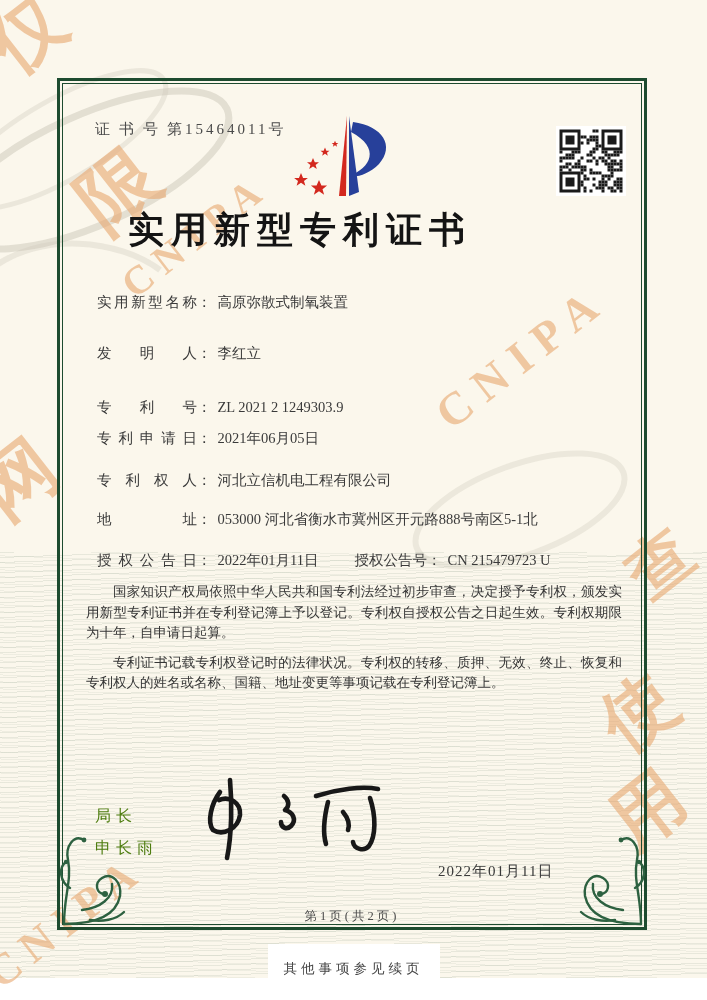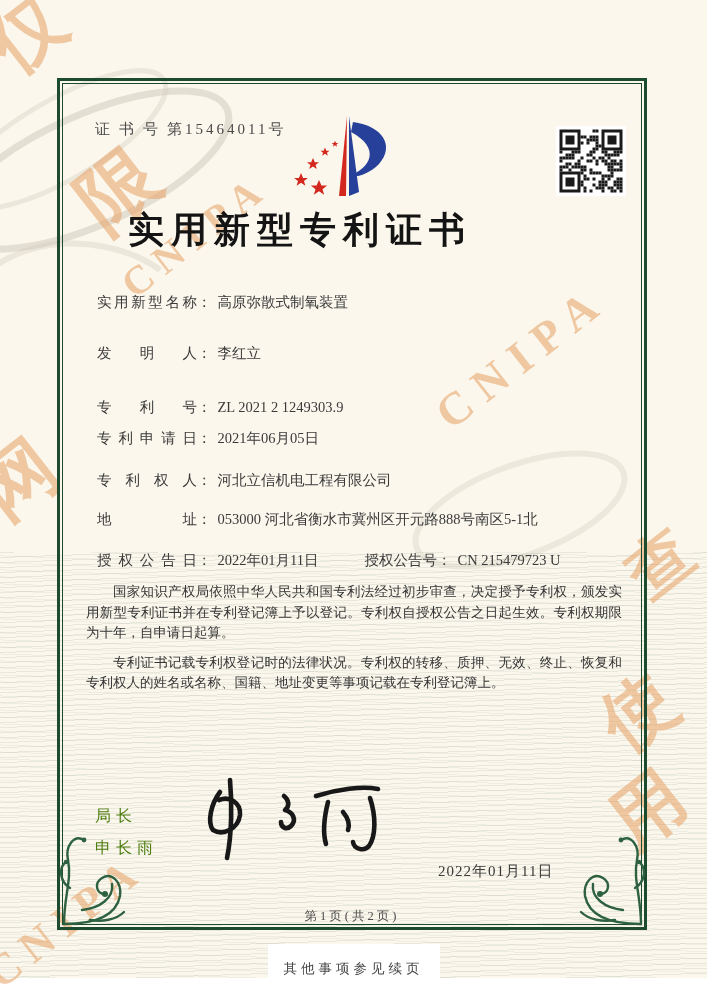--- a/index.html
+++ b/index.html
@@ -22,21 +22,21 @@
   
   .certno{left:95px;top:120px;font-size:15px;color:#4a4a4a;letter-spacing:3px;}
   .certno .lbl{letter-spacing:9px;}
   .title{left:57px;top:206px;width:486px;text-align:center;font-size:36px;font-weight:bold;
          color:#141414;letter-spacing:7px;}
   
   .frow{position:absolute;left:97px;font-size:14.5px;color:#3a3a3a;white-space:nowrap;}
   .f-label{display:inline-block;width:100px;text-align:justify;text-align-last:justify;
            -moz-text-align-last:justify;color:#3a3a3a;}
   .f-colon{margin-right:6px;}
-  .pair2{margin-left:46px;}
+  .pair2{margin-left:36px;}
   
   .paras{left:86px;top:582px;width:536px;font-size:13.5px;line-height:20.5px;color:#353535;
          text-align:justify;}
   .paras p{margin:0 0 9px 0;text-indent:2em;}
   
   .signer{left:95px;font-size:16px;color:#4d7c0f;letter-spacing:5px;}
   .issue-date{left:438px;top:862px;font-size:15px;color:#3a3a3a;letter-spacing:1px;}
   .pageinfo{left:57px;top:908px;width:590px;text-align:center;font-size:12.5px;color:#4a4a4a;letter-spacing:3px;}
   .footnote{left:0;top:944px;width:707px;text-align:center;}
   .footnote span{display:inline-block;background:#ffffff;padding:16px 16px;font-size:13.5px;

